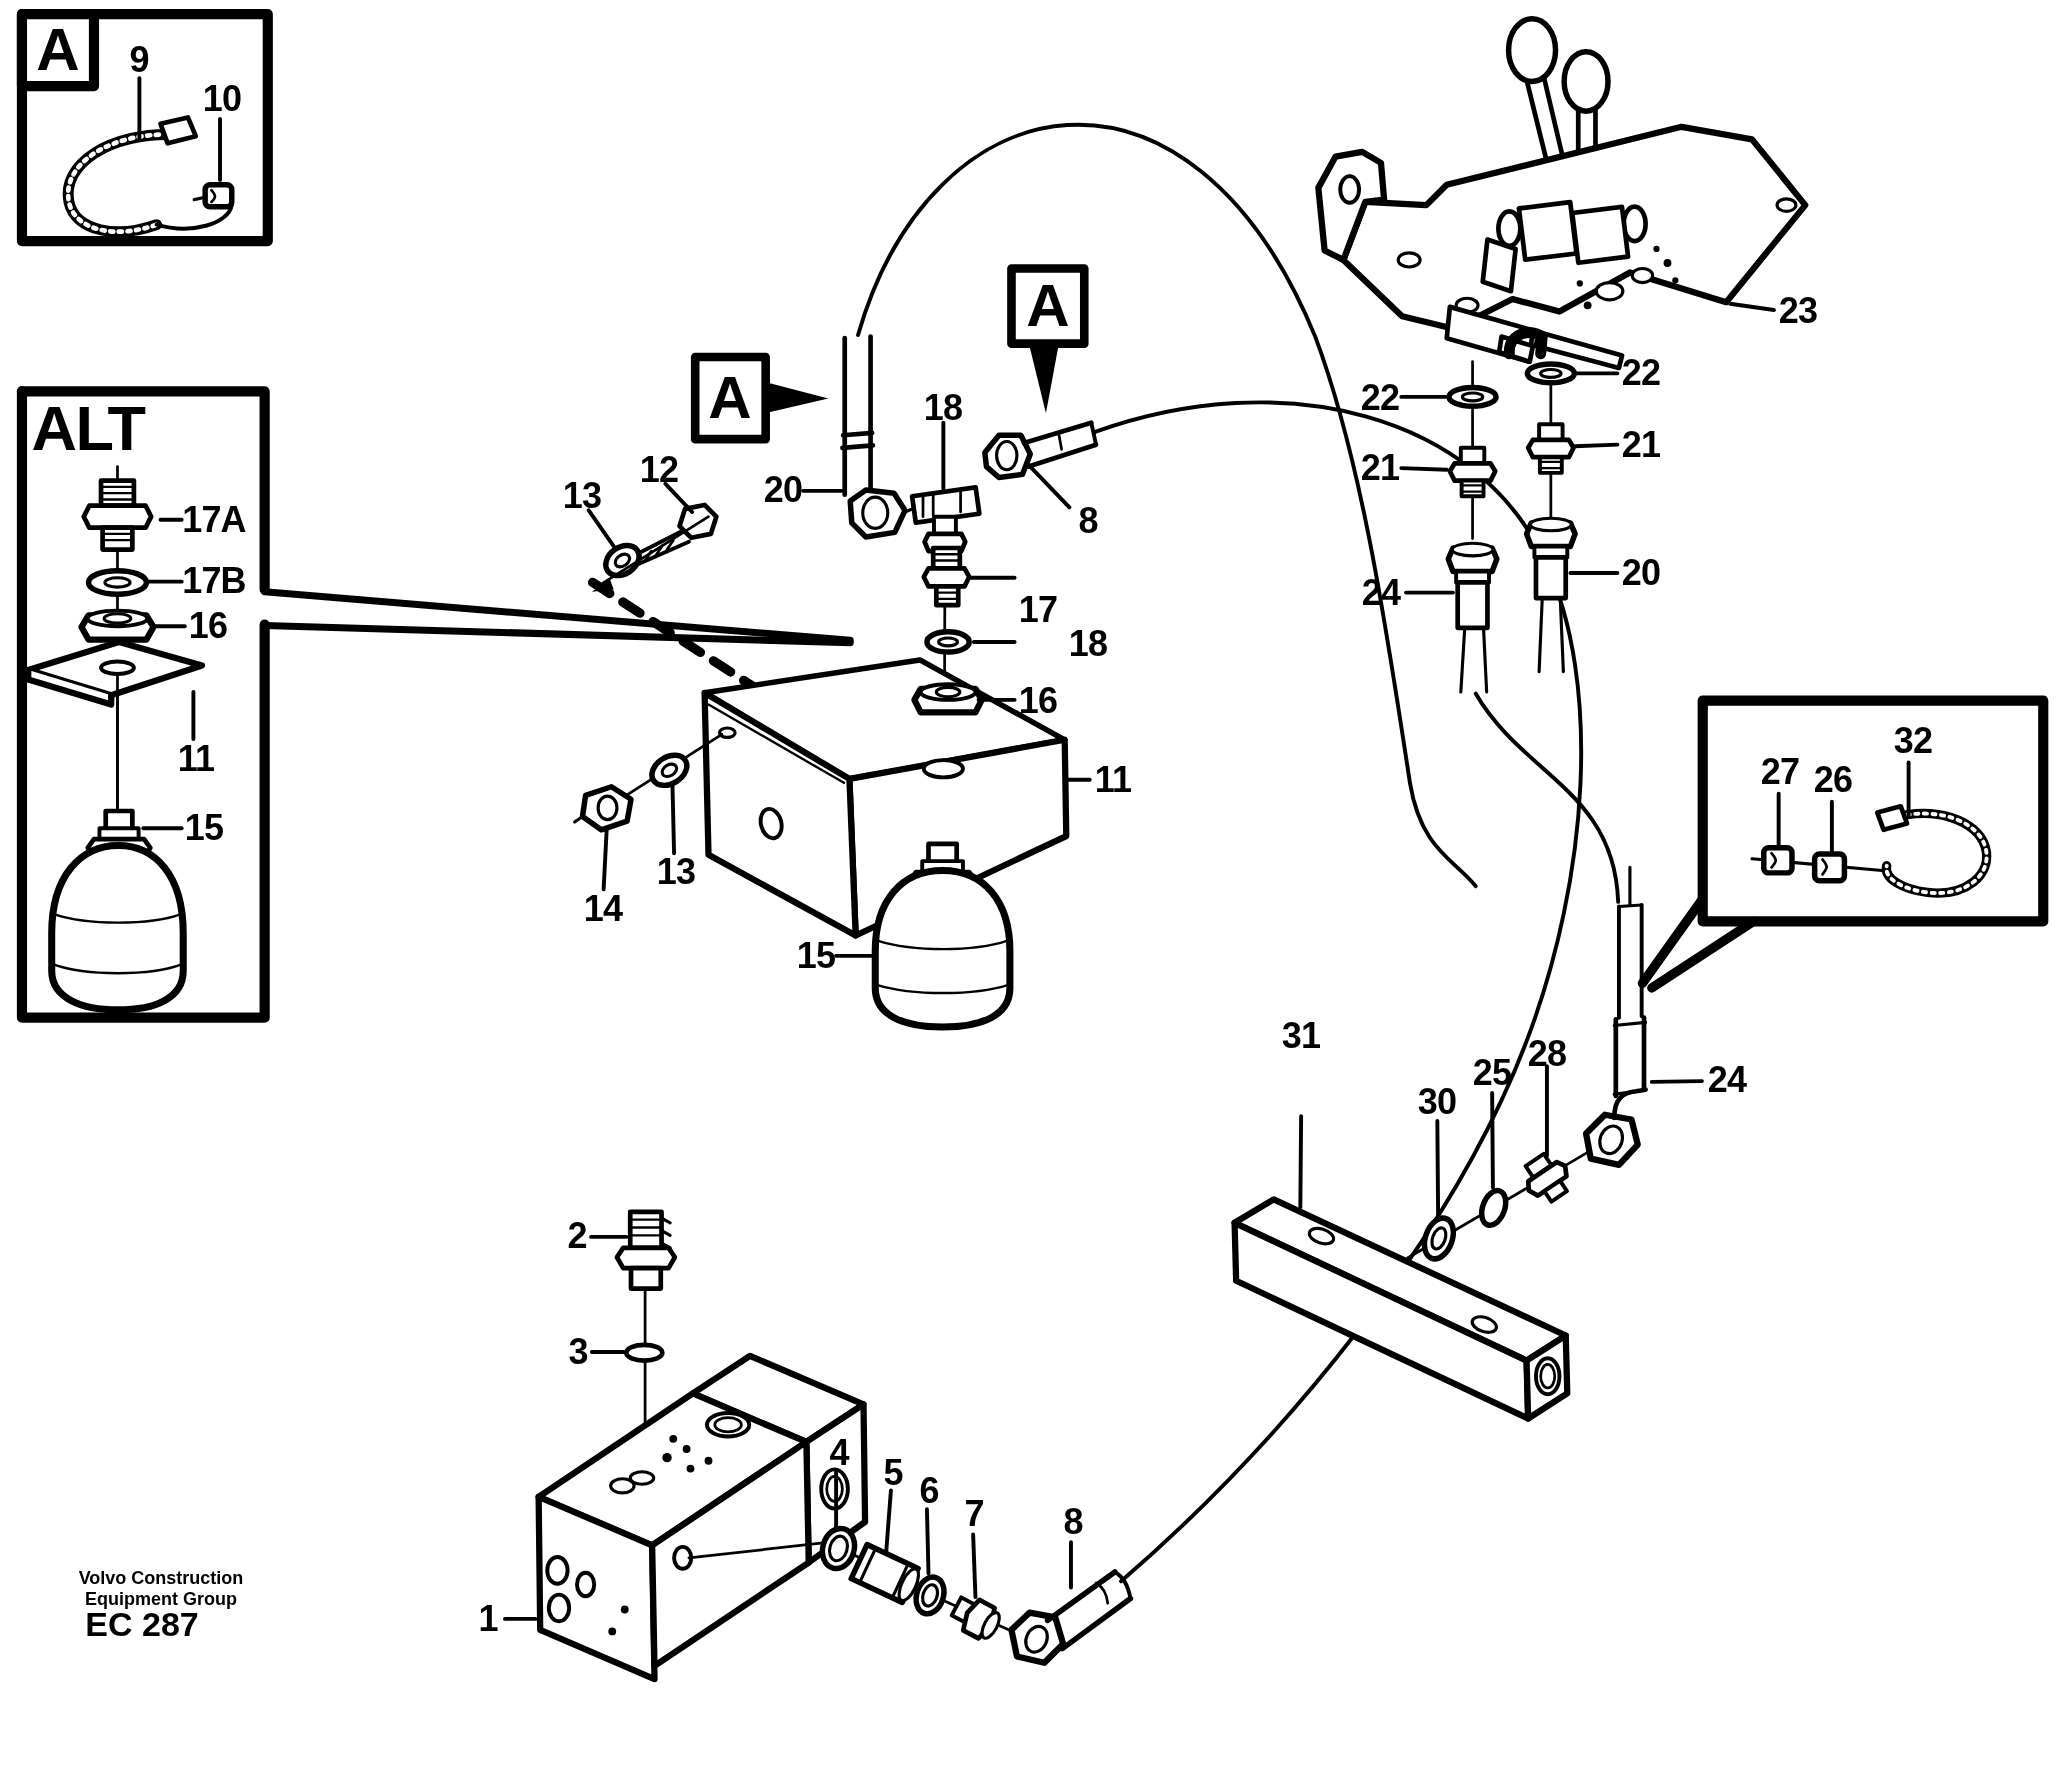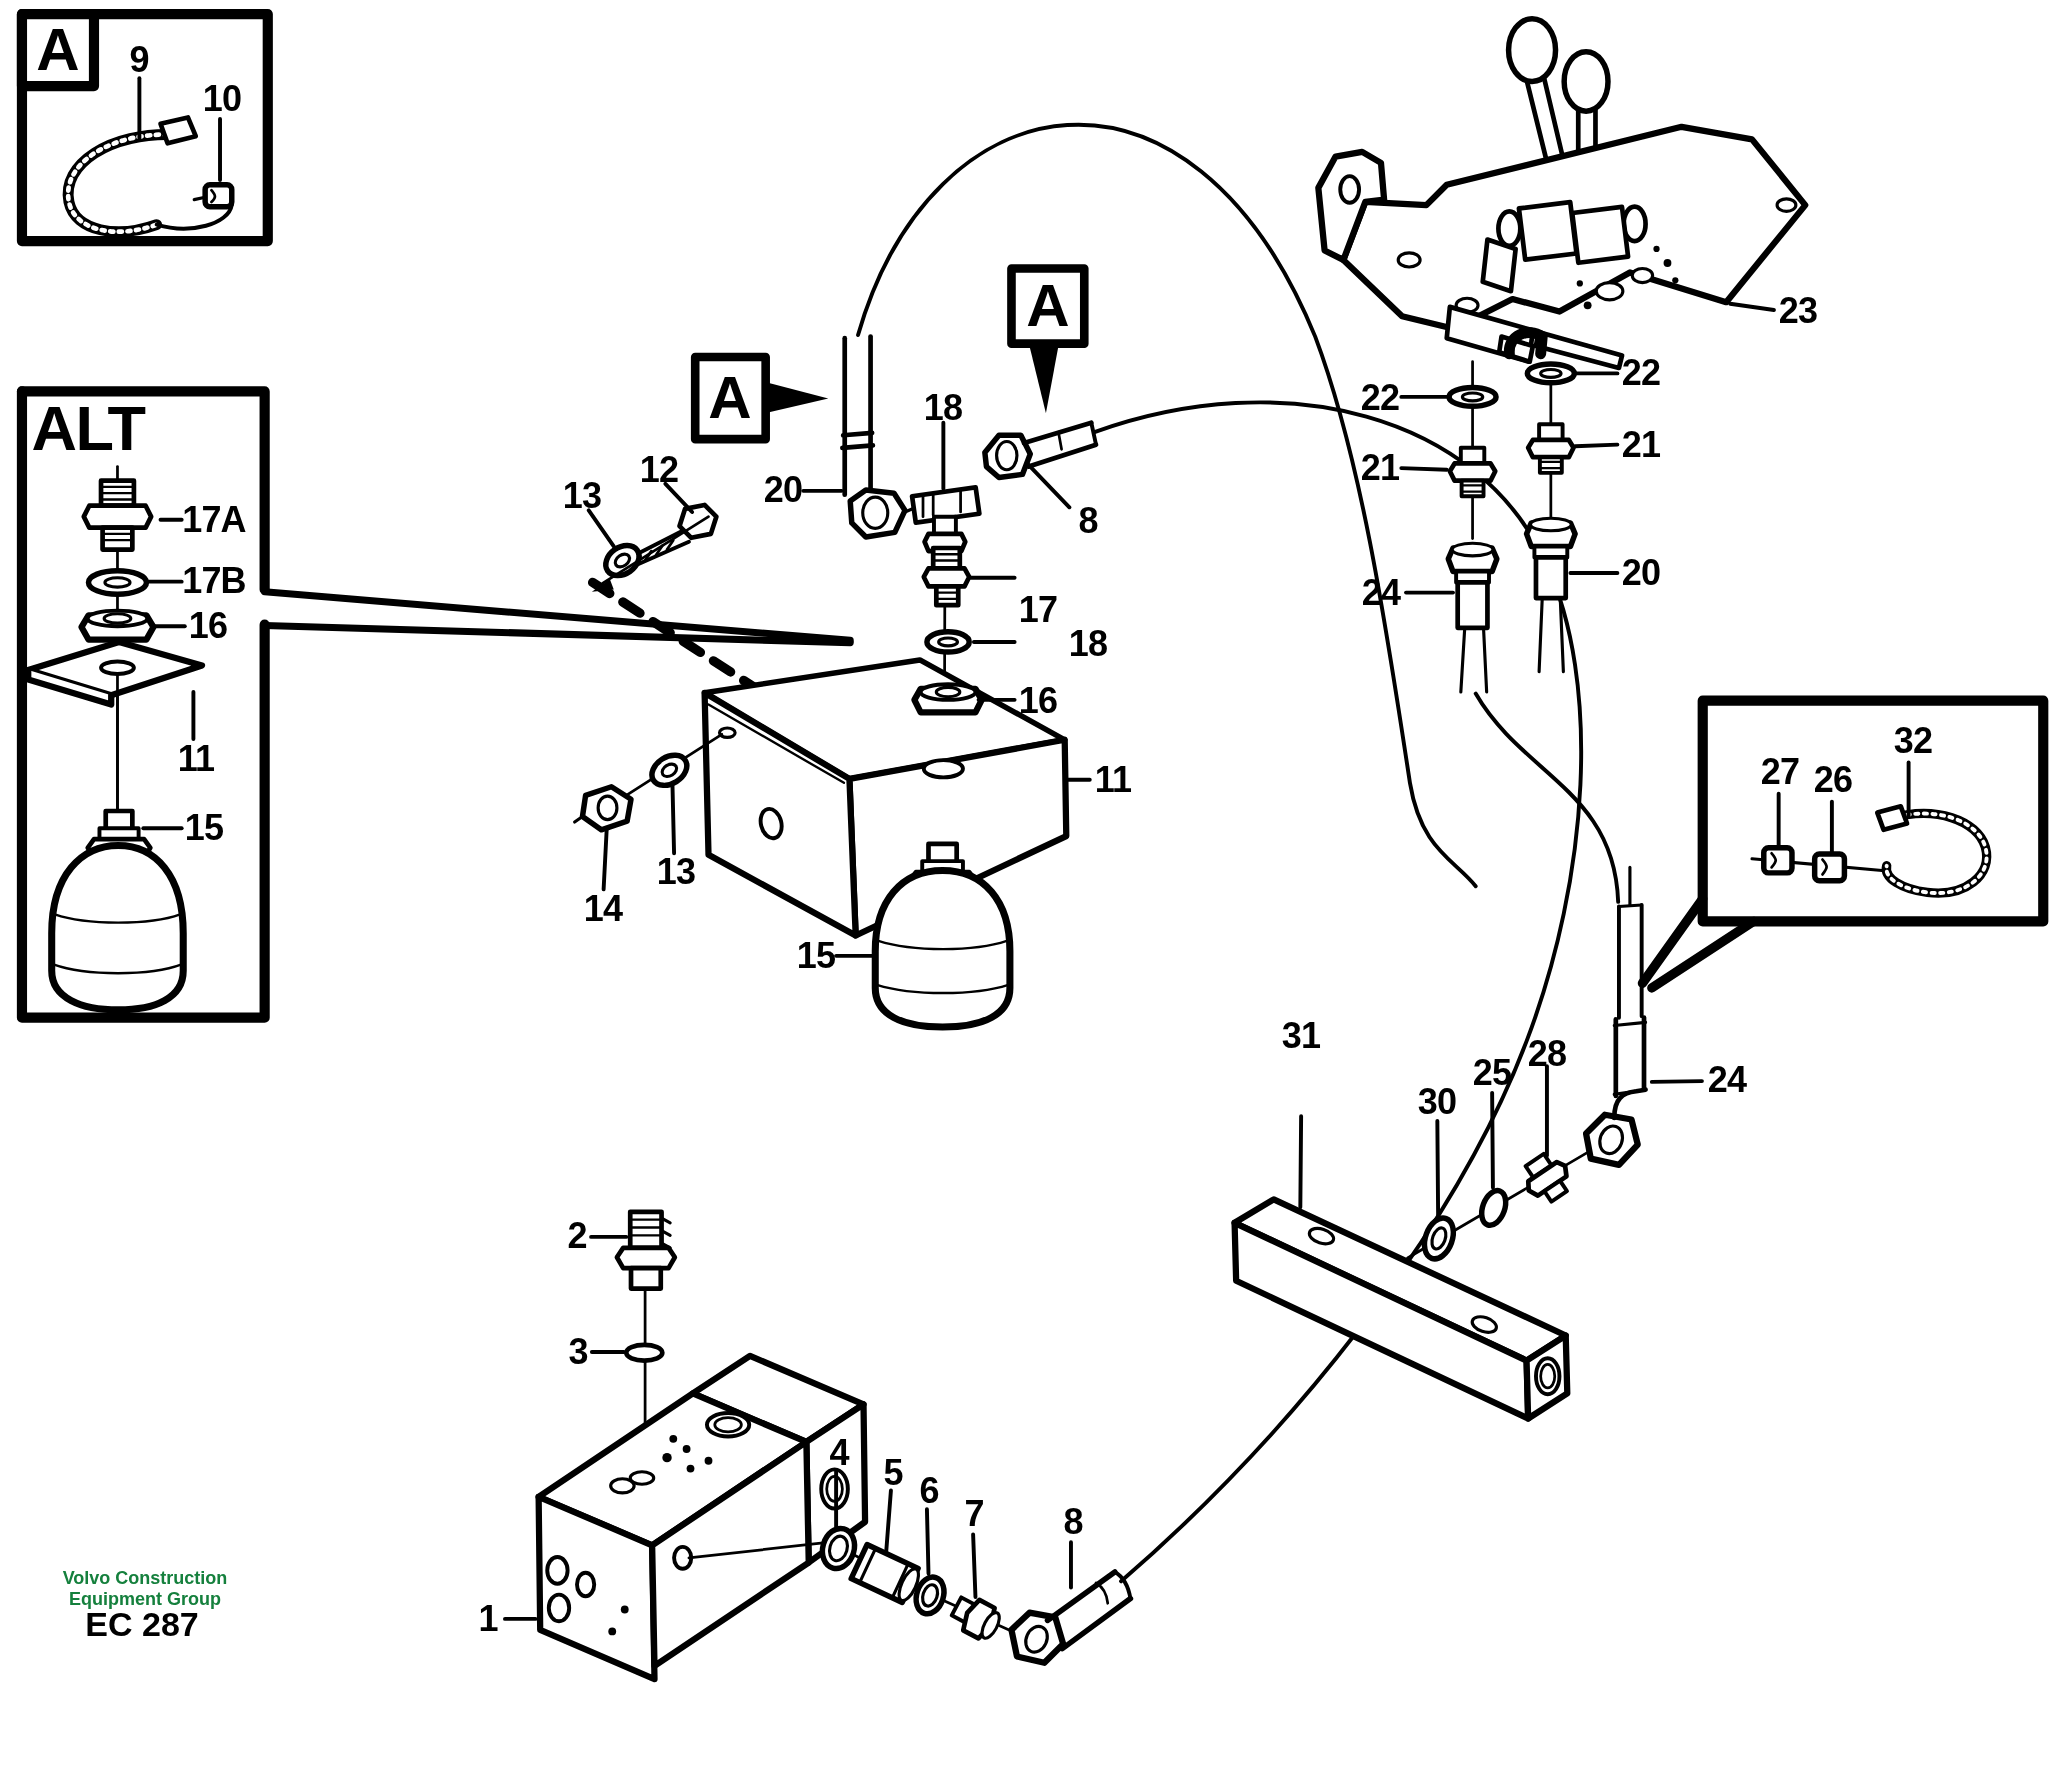--- a/index.html
+++ b/index.html
@@ -5,21 +5,21 @@
   html,body{margin:0;padding:0;background:#fff;}
   #stage{position:relative;width:2066px;height:1770px;background:#ffffff;overflow:hidden;
          font-family:"Liberation Sans",sans-serif;}
   svg{position:absolute;left:0;top:0;}
   .plbl{position:absolute;transform:translate(-50%,-50%);font:700 36px "Liberation Sans",sans-serif;
         color:#000;white-space:nowrap;letter-spacing:-0.8px;line-height:1;}
   .amark{position:absolute;transform:translate(-50%,-50%);font:700 60px "Liberation Sans",sans-serif;
         color:#000;line-height:1;}
   .altmark{position:absolute;transform:translate(-50%,-50%);font:700 63px "Liberation Sans",sans-serif;
         color:#000;line-height:1;letter-spacing:-1.6px;}
-  .foot1{position:absolute;transform:translate(-50%,-50%);font:700 18px "Liberation Sans",sans-serif;color:#15803d;white-space:nowrap;}
+  .foot1{position:absolute;transform:translate(-50%,-50%);font:700 18px "Liberation Sans",sans-serif;color:#000000;white-space:nowrap;margin-left:16px;}
   .foot2{position:absolute;transform:translate(-50%,-50%);font:700 34px "Liberation Sans",sans-serif;color:#000;white-space:nowrap;}
 </style>
 </head>
 <body>
 
 <div id="stage">
 
 <svg width="2066" height="1770" viewBox="0 0 2639 2261" fill="none" stroke="#000" stroke-linecap="round" stroke-linejoin="round">
 
   <g stroke-width="5">

